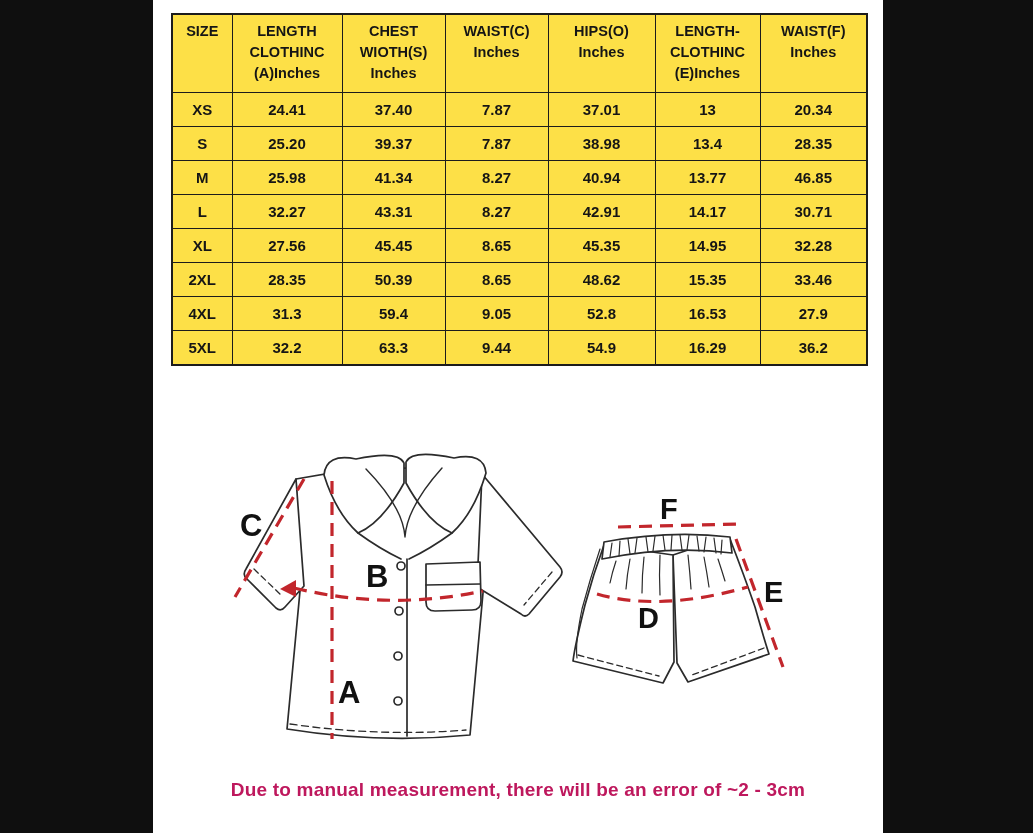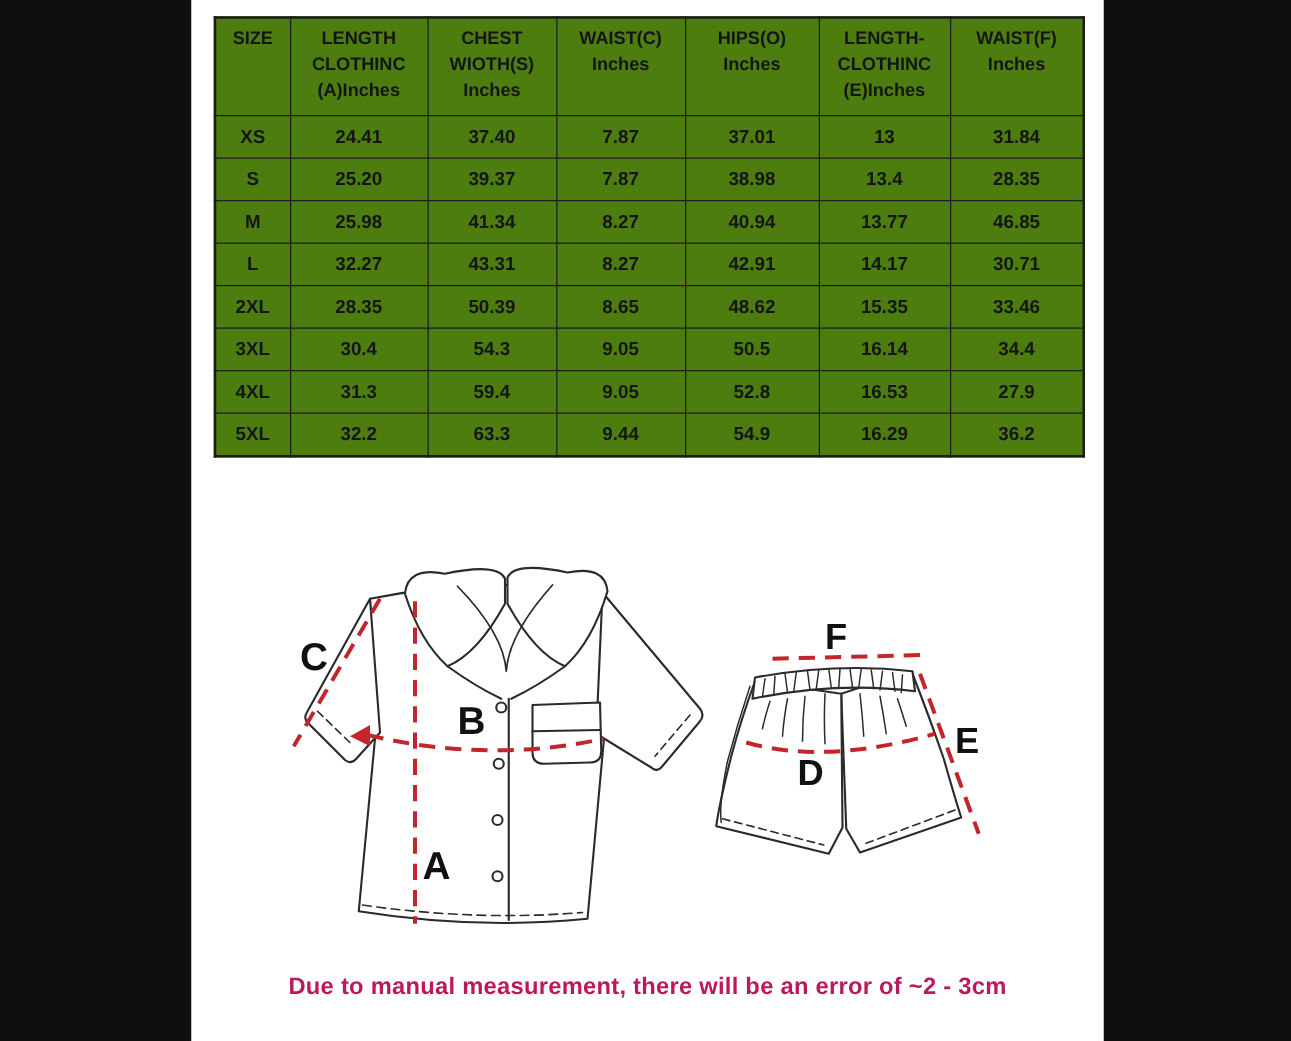--- a/index.html
+++ b/index.html
@@ -11,21 +11,21 @@
     overflow:hidden;
   }
   .stage{position:absolute;left:0;top:0;width:1033px;height:833px;}
   .panel{
     position:absolute;left:153px;top:0;width:730px;height:833px;
     background:#FFFFFF;
   }
   table.size-chart{
     position:absolute;left:18px;top:13px;
     border-collapse:collapse;table-layout:fixed;
-    background:#4d7c0f;
+    background:#fde047;
     border:2px solid #1c1c1c;
   }
   table.size-chart th,
   table.size-chart td{
     border:1.6px solid #1c1c1c;
     font-weight:bold;
     color:#151515;
     text-align:center;
     overflow:hidden;
   }
@@ -92,21 +92,21 @@
         </tr>
       </thead>
       <tbody>
         <tr>
           <td>XS</td>
           <td>24.41</td>
           <td>37.40</td>
           <td>7.87</td>
           <td>37.01</td>
           <td>13</td>
-          <td>31.84</td>
+          <td>20.34</td>
         </tr>
         <tr>
           <td>S</td>
           <td>25.20</td>
           <td>39.37</td>
           <td>7.87</td>
           <td>38.98</td>
           <td>13.4</td>
           <td>28.35</td>
         </tr>
@@ -122,36 +122,36 @@
         <tr>
           <td>L</td>
           <td>32.27</td>
           <td>43.31</td>
           <td>8.27</td>
           <td>42.91</td>
           <td>14.17</td>
           <td>30.71</td>
         </tr>
         <tr>
+          <td>XL</td>
+          <td>27.56</td>
+          <td>45.45</td>
+          <td>8.65</td>
+          <td>45.35</td>
+          <td>14.95</td>
+          <td>32.28</td>
+        </tr>
+        <tr>
           <td>2XL</td>
           <td>28.35</td>
           <td>50.39</td>
           <td>8.65</td>
           <td>48.62</td>
           <td>15.35</td>
           <td>33.46</td>
-        </tr>
-        <tr>
-          <td>3XL</td>
-          <td>30.4</td>
-          <td>54.3</td>
-          <td>9.05</td>
-          <td>50.5</td>
-          <td>16.14</td>
-          <td>34.4</td>
         </tr>
         <tr>
           <td>4XL</td>
           <td>31.3</td>
           <td>59.4</td>
           <td>9.05</td>
           <td>52.8</td>
           <td>16.53</td>
           <td>27.9</td>
         </tr>

